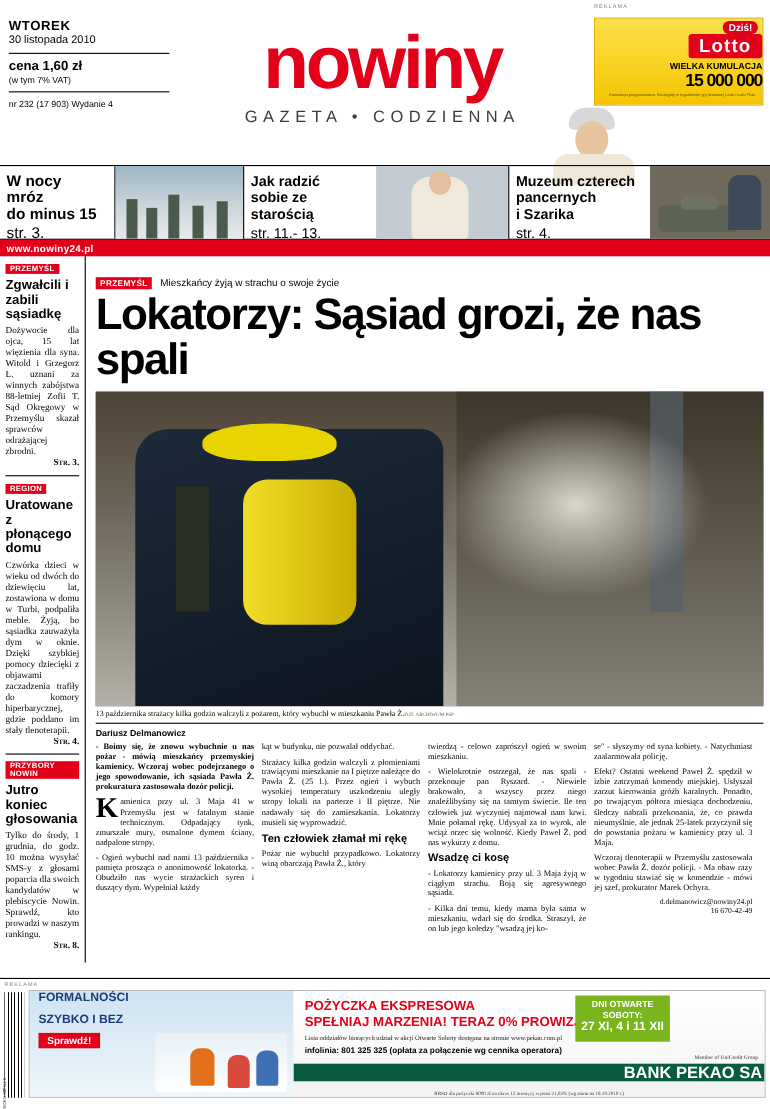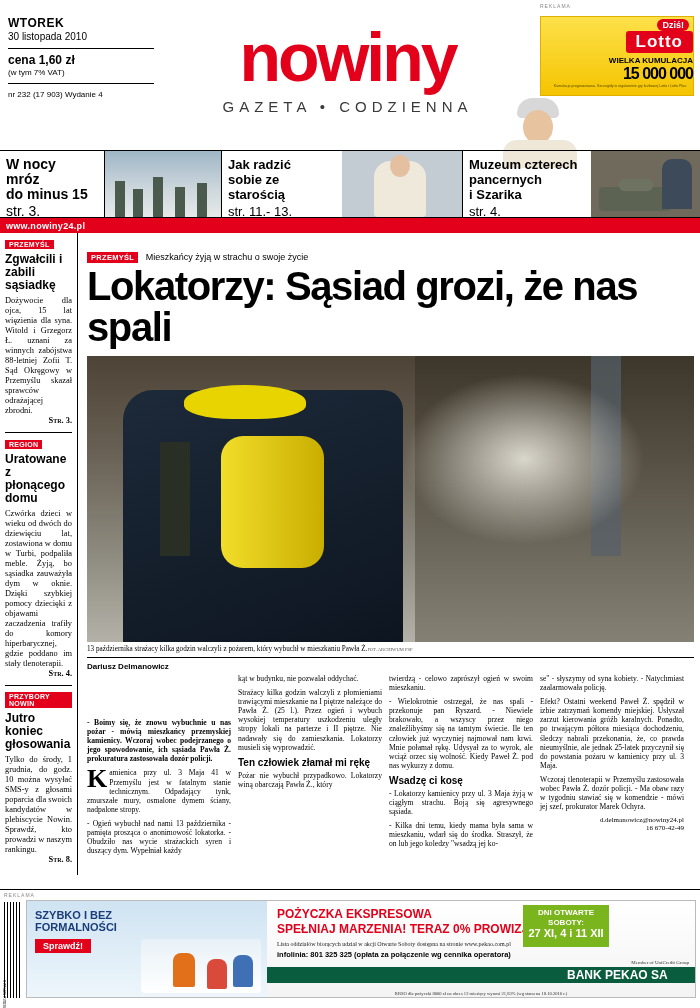--- a/index.html
+++ b/index.html
@@ -185,21 +185,21 @@
   }
   .photocred{font-size:4.6px;color:#555;}
 
   .artbyline{
     font-family:"Liberation Sans",sans-serif;font-weight:bold;font-size:8px;
     margin:4px 0 3px 0;
   }
   .cols{display:flex;gap:7px;margin-top:2px;}
   .col{width:144px;font-size:7.6px;line-height:9.1px;text-align:justify;}
   .col p{margin:0 0 5px 0;}
-  .col .b{font-weight:bold;margin-top:44px;}
+  .col .b{font-weight:bold;}
   .subhead{
     font-family:"Liberation Sans",sans-serif;font-weight:bold;font-size:10px;
     margin:4px 0 3px 0;line-height:11px;
   }
   .dropcap::first-letter{
     float:left;font-size:26px;line-height:21px;font-weight:bold;padding-right:2px;
   }
   .sig{font-size:7px;text-align:right;margin-top:4px;line-height:8px;}
 
   
@@ -248,21 +248,21 @@
     padding:6px 0 0 10px;
   }
   .ad-mid .l2{
     font-family:"Liberation Sans",sans-serif;font-weight:bold;font-size:12px;color:#e2001a;
     padding:1px 0 0 10px;
   }
   .ad-mid .l3{font-size:6px;padding:5px 0 0 10px;color:#222;}
   .ad-mid .l4{font-family:"Liberation Sans",sans-serif;font-weight:bold;font-size:7.5px;padding:3px 0 0 10px;}
   .ad-mid .bankbar{
     position:absolute;left:0;right:0;bottom:14px;height:16px;background:#0a5c3e;
-    color:#fff;font-family:"Liberation Sans",sans-serif;font-size:12px;font-weight:bold;
+    color:#fff;font-family:"Liberation Sans",sans-serif;font-size:15px;font-weight:bold;
     display:flex;align-items:center;padding-left:300px;box-sizing:border-box;
   }
   .ad-mid .disclaimer{
     position:absolute;left:0;right:0;bottom:1px;font-size:4.6px;text-align:center;color:#333;
   }
   .ad-green{
     position:absolute;right:86px;top:4px;width:86px;height:42px;background:#7ab51d;
     color:#fff;font-family:"Liberation Sans",sans-serif;font-weight:bold;font-size:8px;
     text-align:center;padding-top:3px;box-sizing:border-box;line-height:10px;
   }
@@ -450,22 +450,22 @@
   </div>
 
   <div class="adzone">
     <div class="adlabel">REKLAMA</div>
     <div class="barcode"></div>
     <div class="barcode-num">9 771426 719036</div>
 
     <div class="adbox">
 
       <div class="ad-left">
+        <div class="ttl" style="padding-top:0">FORMALNOŚCI</div>
         <div class="ttl">SZYBKO I BEZ</div>
-        <div class="ttl" style="padding-top:0">FORMALNOŚCI</div>
         <div class="btn">Sprawdź!</div>
         <div class="sled"></div>
         <div class="p1f"></div>
         <div class="p2f"></div>
         <div class="p3f"></div>
       </div>
 
       <div class="ad-mid">
         <div class="l1">POŻYCZKA EKSPRESOWA</div>
         <div class="l2">SPEŁNIAJ MARZENIA! TERAZ 0% PROWIZJI!</div>

